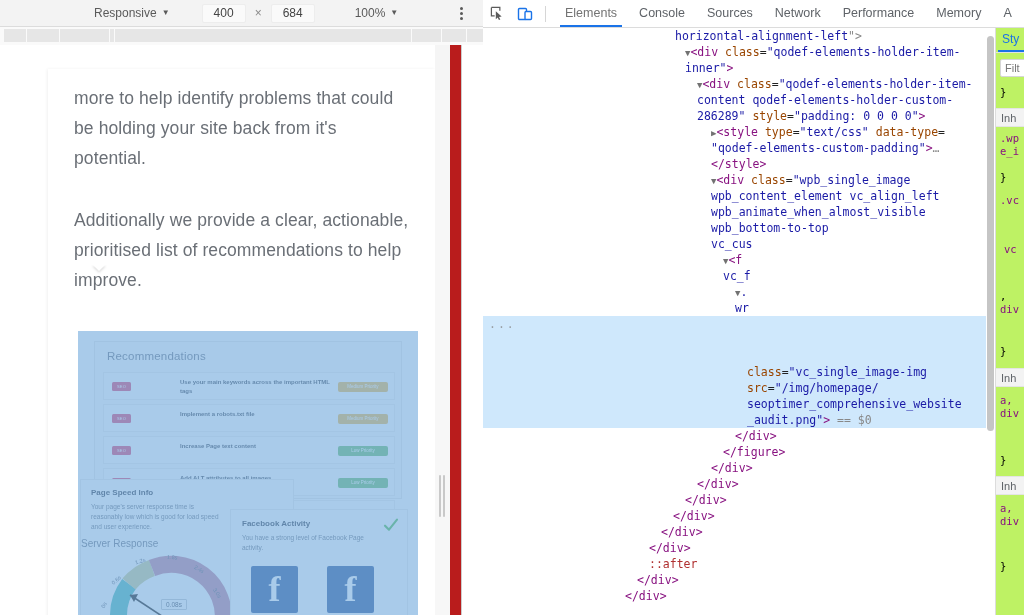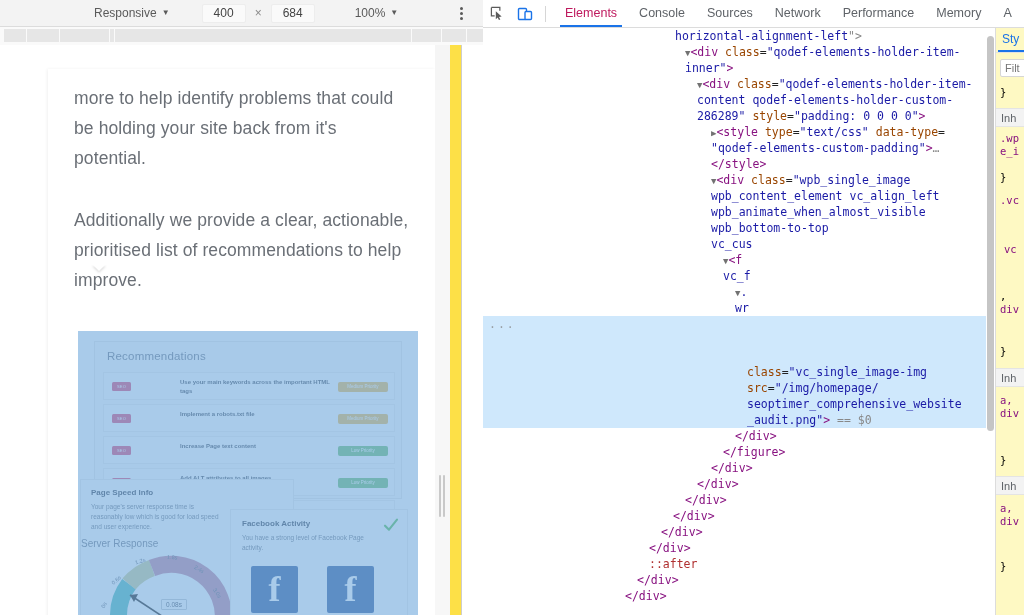--- a/index.html
+++ b/index.html
@@ -8,21 +8,21 @@
     overflow: hidden;
     background: #fff;
     font-family: "Liberation Sans", sans-serif;
     -webkit-font-smoothing: antialiased;
   }
   #root { position: relative; width: 1024px; height: 615px; }
 
   
   #device-pane {
     position: absolute; left: 0; top: 0; width: 462px; height: 615px;
-    background: #fde047; border-right: 1px solid #cdcdcd;
+    background: #b91c1c; border-right: 1px solid #cdcdcd;
   }
   #device-toolbar {
     position: absolute; left: 0; top: 0; width: 483px; height: 27px;
     background: #f3f3f3; border-bottom: 1px solid #dcdcdc;
     display: flex; align-items: center;
   }
   .dt-spacer { flex: 0 0 88px; }
   .dt-item {
     font-size: 12px; color: #5a5a5a; display: flex; align-items: center;
     height: 19px; padding: 0 6px; border-radius: 2px; white-space: nowrap;
@@ -209,21 +209,21 @@
   }
   .tb-icon {
     width: 28px; height: 27px; display: flex; align-items: center; justify-content: center;
   }
   .tb-icon.active { }
   .tb-divider { width: 1px; height: 16px; background: #d6d6d6; margin: 0 8px 0 6px; }
   .dtab {
     font-size: 12.5px; color: #5f6368; padding: 0 11px; height: 27px;
     line-height: 27px; position: relative; white-space: nowrap;
   }
-  .dtab.sel { color: #be185d; }
+  .dtab.sel { color: #737373; }
   .dtab.sel::after {
     content: ""; position: absolute; left: 6px; right: 6px; bottom: 0;
     height: 2px; background: #1a73e8;
   }
 
   
   #dom-pane {
     position: absolute; left: 0; top: 28px; width: 512px; height: 587px;
     overflow: hidden; background: #fff;
     font-family: "DejaVu Sans Mono", monospace;
@@ -245,21 +245,21 @@
     position: absolute; right: 0; top: 0; width: 9px; height: 587px; background: #fff;
   }
   #dom-thumb {
     position: absolute; left: 1px; top: 8px; width: 7px; height: 395px;
     background: #c5c5c5; border-radius: 4px;
   }
 
   
   #styles-pane {
     position: absolute; left: 512px; top: 28px; width: 29px; height: 587px;
-    background: #fef9c3; border-left: 1px solid #dcdcdc; overflow: hidden;
+    background: #bef264; border-left: 1px solid #dcdcdc; overflow: hidden;
   }
   #styles-tabbar { position: absolute; left: 0; top: 0; width: 29px; height: 25px; border-bottom: 1px solid #e2e2e2; }
   #styles-tabbar .st {
     font-size: 12px; color: #1a73e8; padding: 4px 0 0 6px; white-space: nowrap;
   }
   #styles-tabbar .underline { position: absolute; left: 2px; bottom: 0; width: 27px; height: 2px; background: #1a73e8; }
   #styles-filter {
     position: absolute; left: 4px; top: 31px; width: 40px; height: 18px;
     border: 1px solid #d6d6d6; border-radius: 2px; background: #fff;
     font-size: 11px; color: #777; padding: 2px 0 0 4px; white-space: nowrap;

